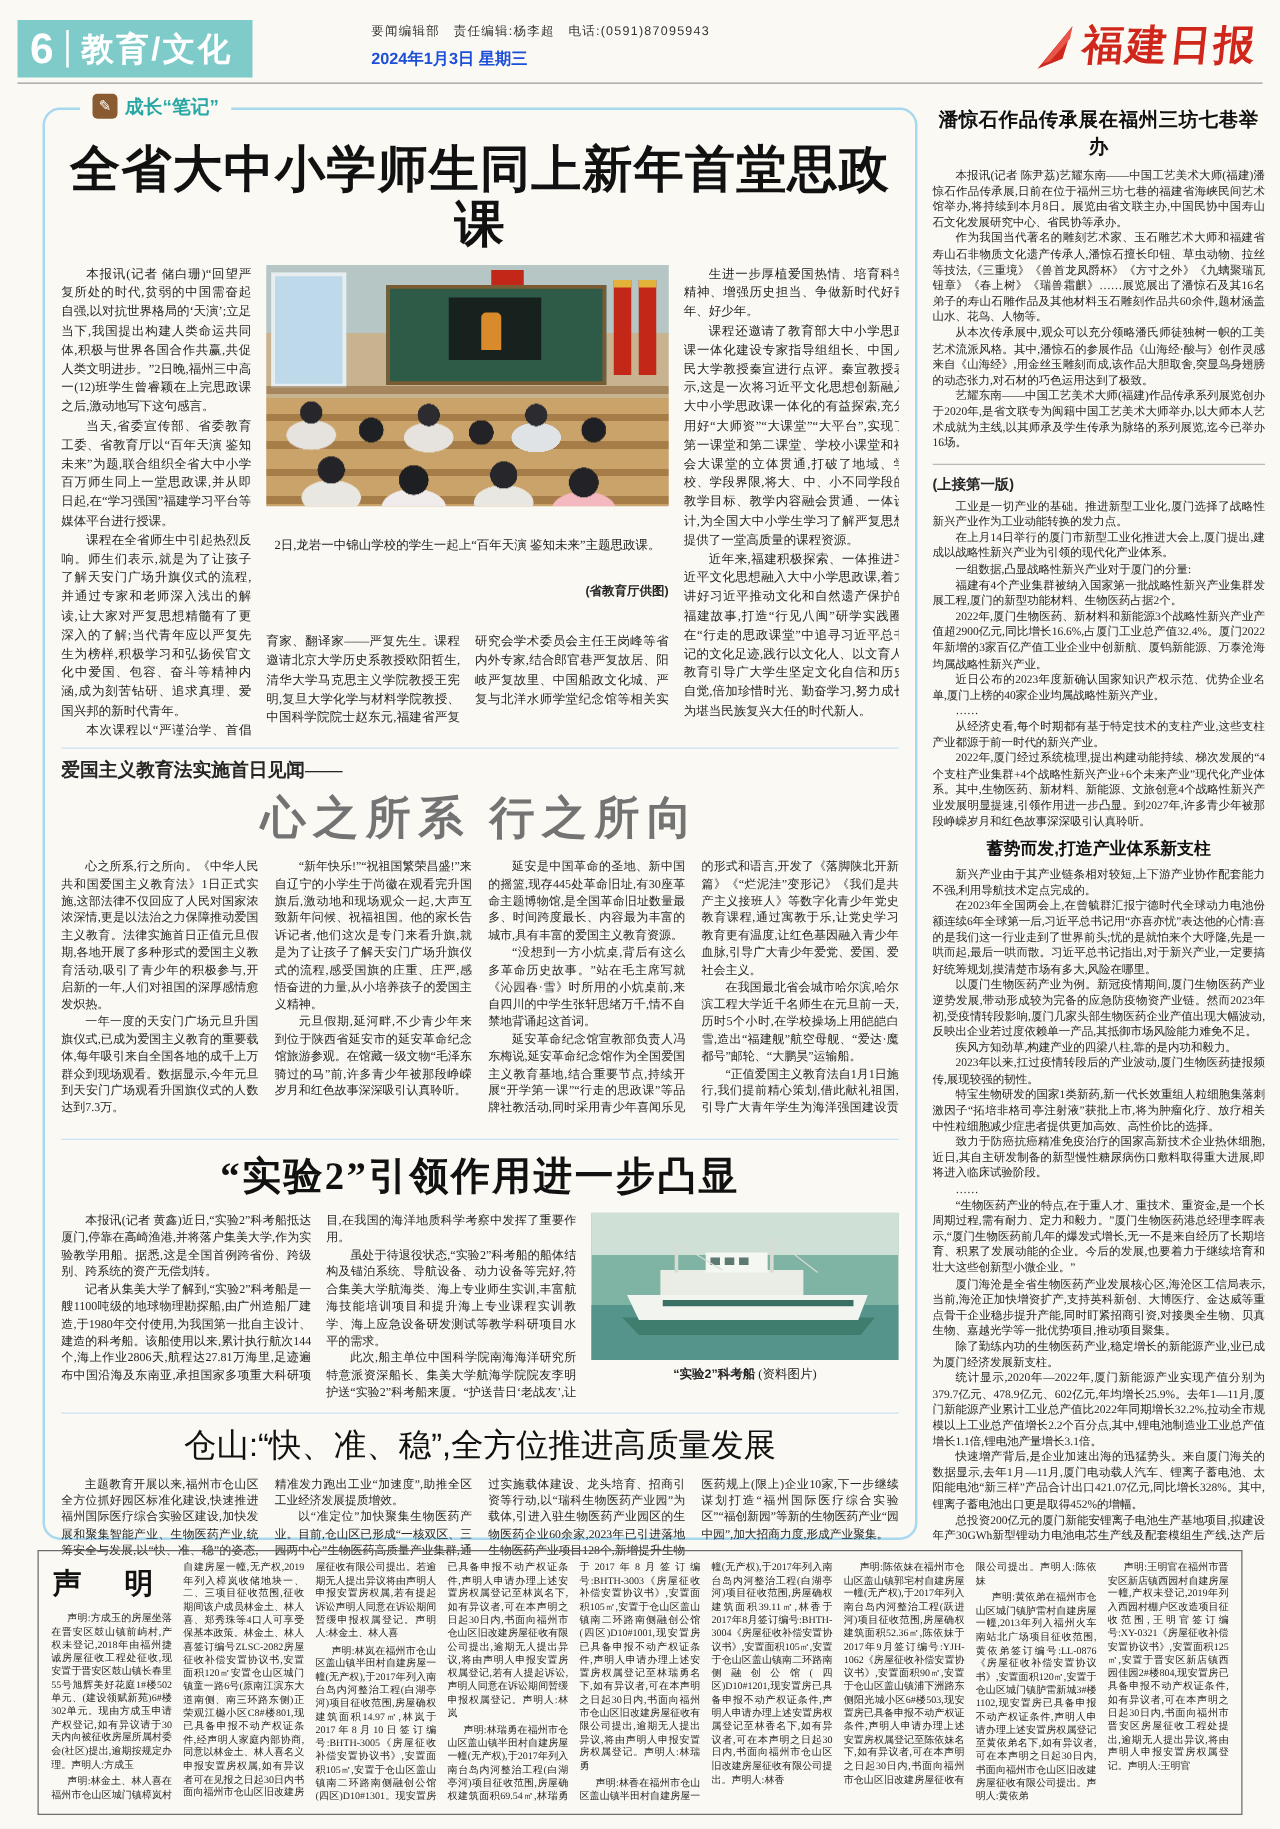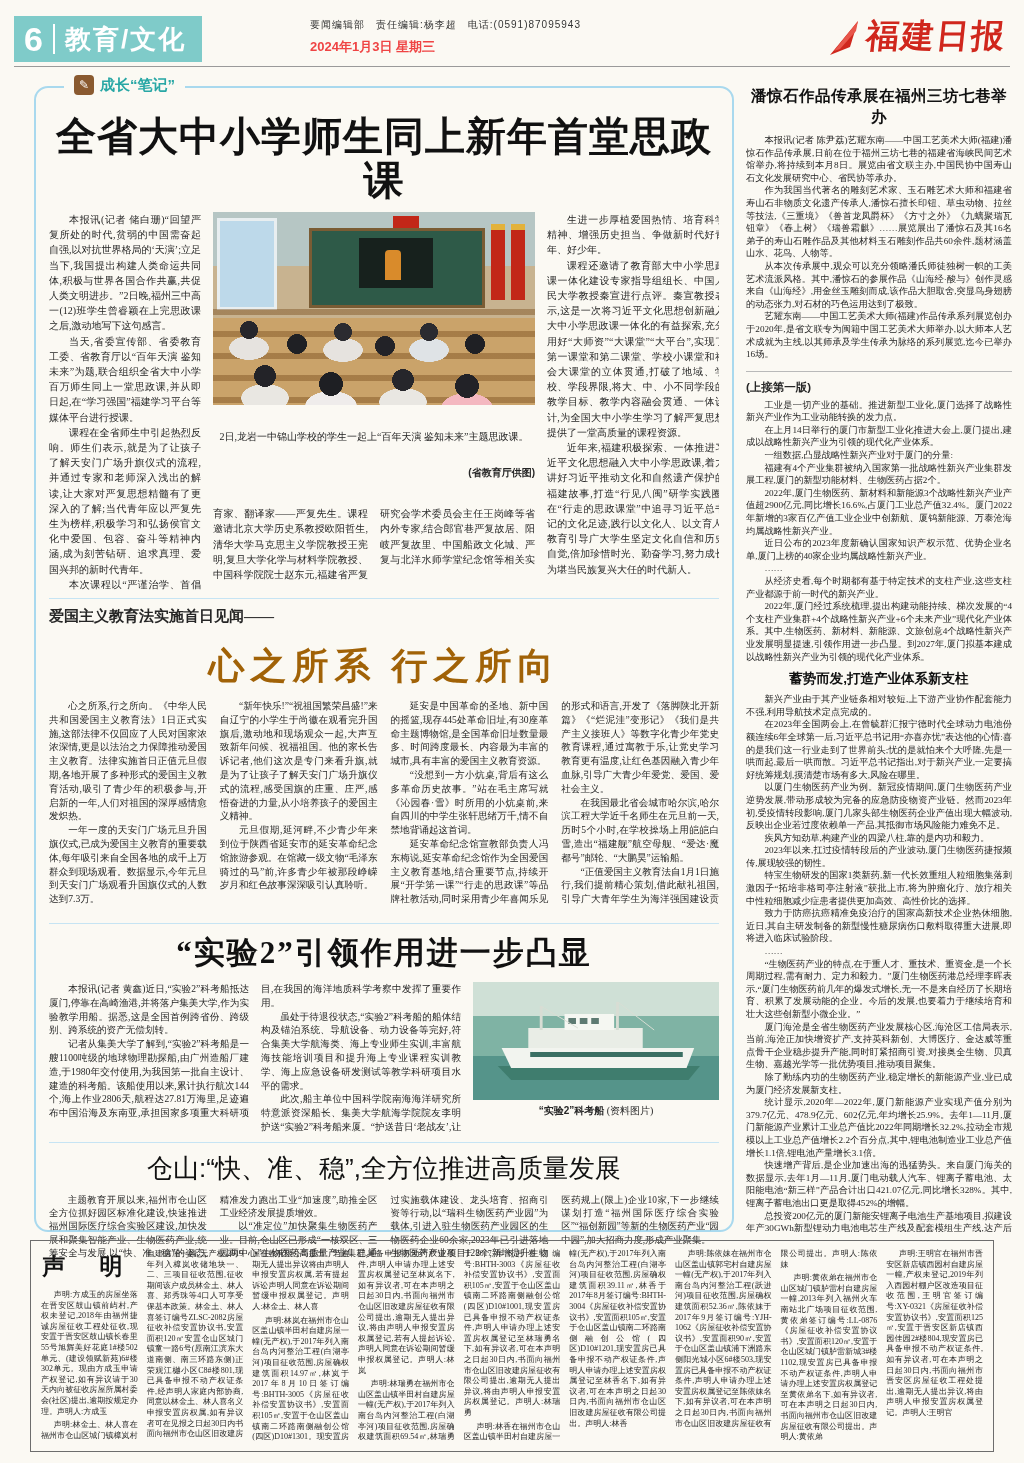--- a/index.html
+++ b/index.html
@@ -6,23 +6,23 @@
   .page{position:relative;width:1024px;height:1463px;margin:0 auto;background:#fbf9f3;
         font-family:"Liberation Serif","DejaVu Serif",serif;color:#262626;overflow:hidden;}
   
   .hdr{position:absolute;top:14px;left:14px;width:996px;height:52px;border-bottom:1px solid #9a9a9a;}
   .badge{position:absolute;left:0;top:2px;height:46px;background:#7fcbc9;color:#fff;
          display:flex;align-items:center;padding:0 16px 0 10px;gap:10px;
          font-family:"Liberation Sans","DejaVu Sans",sans-serif;}
   .badge .num{font-size:34px;font-weight:700;line-height:1;}
   .badge .bar{width:2px;height:30px;background:#fff;}
   .badge .sec{font-size:26px;font-weight:800;letter-spacing:2px;}
-  .hmeta{position:absolute;left:296px;top:4px;font-family:"Liberation Sans",sans-serif;}
+  .hmeta{position:absolute;left:283px;top:4px;font-family:"Liberation Sans",sans-serif;}
   .hmeta .l1{font-size:10px;color:#333;letter-spacing:1px;}
-  .hmeta .l2{font-size:13px;font-weight:700;margin-top:6px;color:#ef4444;}
+  .hmeta .l2{font-size:13px;font-weight:700;margin-top:6px;color:#1d4ed8;}
   .masthead{position:absolute;right:4px;top:0;display:flex;align-items:center;gap:4px;}
   .masthead svg{display:block;}
   .masthead .mtxt{font-size:33px;font-weight:900;color:#d0271d;font-family:"Liberation Serif",serif;
                   transform:skewX(-6deg);letter-spacing:2px;}
   
   .main{position:absolute;left:34px;top:86px;width:700px;height:1146px;
         border:2px solid #a9d9ee;border-radius:14px;padding:10px 13px 8px;box-sizing:border-box;}
   .tagrow{position:absolute;top:-13px;left:28px;background:#fbf9f3;padding:0 10px;
           display:flex;align-items:center;gap:6px;}
   .tagicon{width:20px;height:20px;background:#8a5a30;border-radius:4px;color:#fff;font-size:12px;
@@ -67,21 +67,21 @@
      radial-gradient(ellipse 20px 12px at 130px 138px,#e6e3df 98%,transparent),
      radial-gradient(ellipse 20px 12px at 216px 138px,#dfe3e6 98%,transparent);}
   .caption{font-size:10px;line-height:14px;text-align:center;margin-top:5px;color:#222;}
   .credit{font-size:10px;font-weight:700;text-align:right;margin-top:2px;
           font-family:"Liberation Sans",sans-serif;}
   .midtext{margin-top:6px;column-count:2;column-gap:12px;height:86px;overflow:hidden;
            font-size:10px;line-height:15.2px;text-align:justify;}
   .divider{border-top:1px solid #c6e4f3;margin:8px 0;}
   
   .kicker{text-align:left;font-weight:700;font-size:15px;margin:2px 0 2px;}
-  .heart-title{text-align:center;font-weight:900;font-size:36px;letter-spacing:6px;margin:16px 0 8px;color:#a16207;}
+  .heart-title{text-align:center;font-weight:900;font-size:36px;letter-spacing:6px;margin:4px 0 8px;color:#737373;}
   .heart-body{column-count:4;column-gap:13px;height:216px;overflow:hidden;}
   .heart-body p{margin:0;text-indent:2em;font-size:9.6px;line-height:13.8px;text-align:justify;}
   
   .ship-title{text-align:center;font-weight:900;font-size:31px;letter-spacing:2px;margin:6px 0 8px;color:#111;}
   .ship-row{display:flex;gap:12px;height:152px;overflow:hidden;}
   .ship-text{width:412px;flex:none;column-count:2;column-gap:12px;overflow:hidden;}
   .ship-text p{margin:0;text-indent:2em;font-size:9.6px;line-height:13.8px;text-align:justify;}
   .ship-photo-wrap{flex:1;}
   .ship-photo{width:100%;height:118px;display:block;}
   .ship-cap{font-size:10px;text-align:center;margin-top:4px;}
@@ -240,21 +240,21 @@
     <div class="jump">(上接第一版)</div>
     <div class="rbody">
         <p>工业是一切产业的基础。推进新型工业化,厦门选择了战略性新兴产业作为工业动能转换的发力点。</p>
         <p>在上月14日举行的厦门市新型工业化推进大会上,厦门提出,建成以战略性新兴产业为引领的现代化产业体系。</p>
         <p>一组数据,凸显战略性新兴产业对于厦门的分量:</p>
         <p>福建有4个产业集群被纳入国家第一批战略性新兴产业集群发展工程,厦门的新型功能材料、生物医药占据2个。</p>
         <p>2022年,厦门生物医药、新材料和新能源3个战略性新兴产业产值超2900亿元,同比增长16.6%,占厦门工业总产值32.4%。厦门2022年新增的3家百亿产值工业企业中创新航、厦钨新能源、万泰沧海均属战略性新兴产业。</p>
         <p>近日公布的2023年度新确认国家知识产权示范、优势企业名单,厦门上榜的40家企业均属战略性新兴产业。</p>
         <p>……</p>
         <p>从经济史看,每个时期都有基于特定技术的支柱产业,这些支柱产业都源于前一时代的新兴产业。</p>
-        <p>2022年,厦门经过系统梳理,提出构建动能持续、梯次发展的“4个支柱产业集群+4个战略性新兴产业+6个未来产业”现代化产业体系。其中,生物医药、新材料、新能源、文旅创意4个战略性新兴产业发展明显提速,引领作用进一步凸显。到2027年,厦门拟基本建成以战略性新兴产业为引领的现代化产业体系。</p>
+        <p>2022年,厦门经过系统梳理,提出构建动能持续、梯次发展的“4个支柱产业集群+4个战略性新兴产业+6个未来产业”现代化产业体系。其中,生物医药、新材料、新能源、文旅创意4个战略性新兴产业发展明显提速,引领作用进一步凸显。到2027年,许多青少年被那段峥嵘岁月和红色故事深深吸引认真聆听。</p>
       </div>
     <div class="subhead">蓄势而发,打造产业体系新支柱</div>
     <div class="rbody">
         <p>新兴产业由于其产业链条相对较短,上下游产业协作配套能力不强,利用导航技术定点完成的。</p>
         <p>在2023年全国两会上,在曾毓群汇报宁德时代全球动力电池份额连续6年全球第一后,习近平总书记用“亦喜亦忧”表达他的心情:喜的是我们这一行业走到了世界前头;忧的是就怕来个大呼隆,先是一哄而起,最后一哄而散。习近平总书记指出,对于新兴产业,一定要搞好统筹规划,摸清楚市场有多大,风险在哪里。</p>
         <p>以厦门生物医药产业为例。新冠疫情期间,厦门生物医药产业逆势发展,带动形成较为完备的应急防疫物资产业链。然而2023年初,受疫情转段影响,厦门几家头部生物医药企业产值出现大幅波动,反映出企业若过度依赖单一产品,其抵御市场风险能力难免不足。</p>
         <p>疾风方知劲草,构建产业的四梁八柱,靠的是内功和毅力。</p>
         <p>2023年以来,扛过疫情转段后的产业波动,厦门生物医药捷报频传,展现较强的韧性。</p>
         <p>特宝生物研发的国家1类新药,新一代长效重组人粒细胞集落刺激因子“拓培非格司亭注射液”获批上市,将为肿瘤化疗、放疗相关中性粒细胞减少症患者提供更加高效、高性价比的选择。</p>
         <p>致力于防癌抗癌精准免疫治疗的国家高新技术企业热休细胞,近日,其自主研发制备的新型慢性糖尿病伤口敷料取得重大进展,即将进入临床试验阶段。</p>

